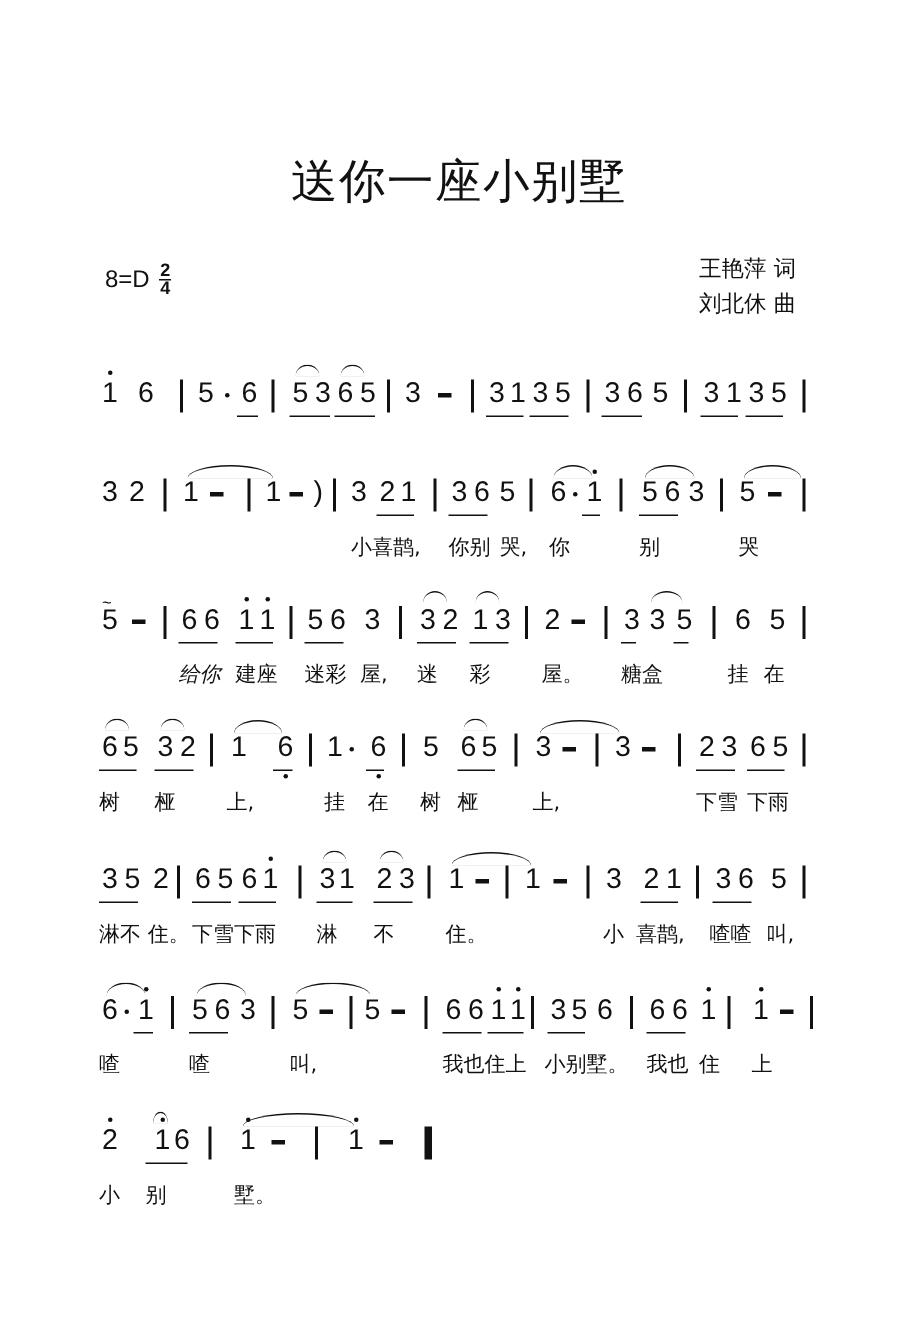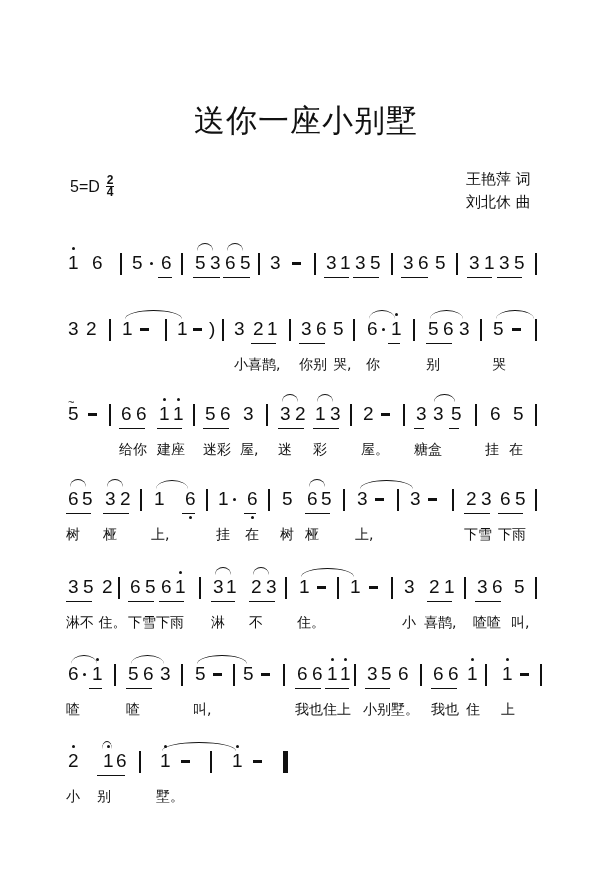--- a/index.html
+++ b/index.html
@@ -32,21 +32,21 @@
           height: 6px; }
   .lyric { position: absolute; top: 38px; font-size: 14px; white-space: pre;
            font-family: "DejaVu Sans", sans-serif; }
 </style>
 </head>
 <body>
 
 <div class="title">送你一座小别墅</div>
 
 <div class="key">
-  <span>5=D</span>
+  <span>8=D</span>
   <span class="frac">
     <span class="num">2</span>
     <span>4</span>
   </span>
 </div>
 
 <div class="credits">
   <div>王艳萍 词</div>
   <div>刘北休 曲</div>
 </div>
@@ -169,21 +169,21 @@
       <div class="note" style="left: 416px;">3</div>
       <div class="uline" style="left: 414px; width: 10px;"></div>
       <div class="note" style="left: 433px;">3</div>
       <div class="note" style="left: 451px;">5</div>
       <div class="uline" style="left: 449px; width: 10px;"></div>
       <div class="slur" style="left: 434px; width: 21px; top: -9px; height: 7px;"></div>
       <div class="bar" style="left: 475px;"></div>
       <div class="note" style="left: 490px;">6</div>
       <div class="note" style="left: 513px;">5</div>
       <div class="bar" style="left: 535px;"></div>
-      <div class="lyric" style="left: 119px;">给你</div>
+      <div class="lyric" style="left: 119px; font-style: italic;">给你</div>
       <div class="lyric" style="left: 157px;">建座</div>
       <div class="lyric" style="left: 203px;">迷彩</div>
       <div class="lyric" style="left: 240px;">屋,</div>
       <div class="lyric" style="left: 278px;">迷</div>
       <div class="lyric" style="left: 313px;">彩</div>
       <div class="lyric" style="left: 361px;">屋。</div>
       <div class="lyric" style="left: 414px;">糖盒</div>
       <div class="lyric" style="left: 485px;">挂</div>
       <div class="lyric" style="left: 509px;">在</div>
     </div>

